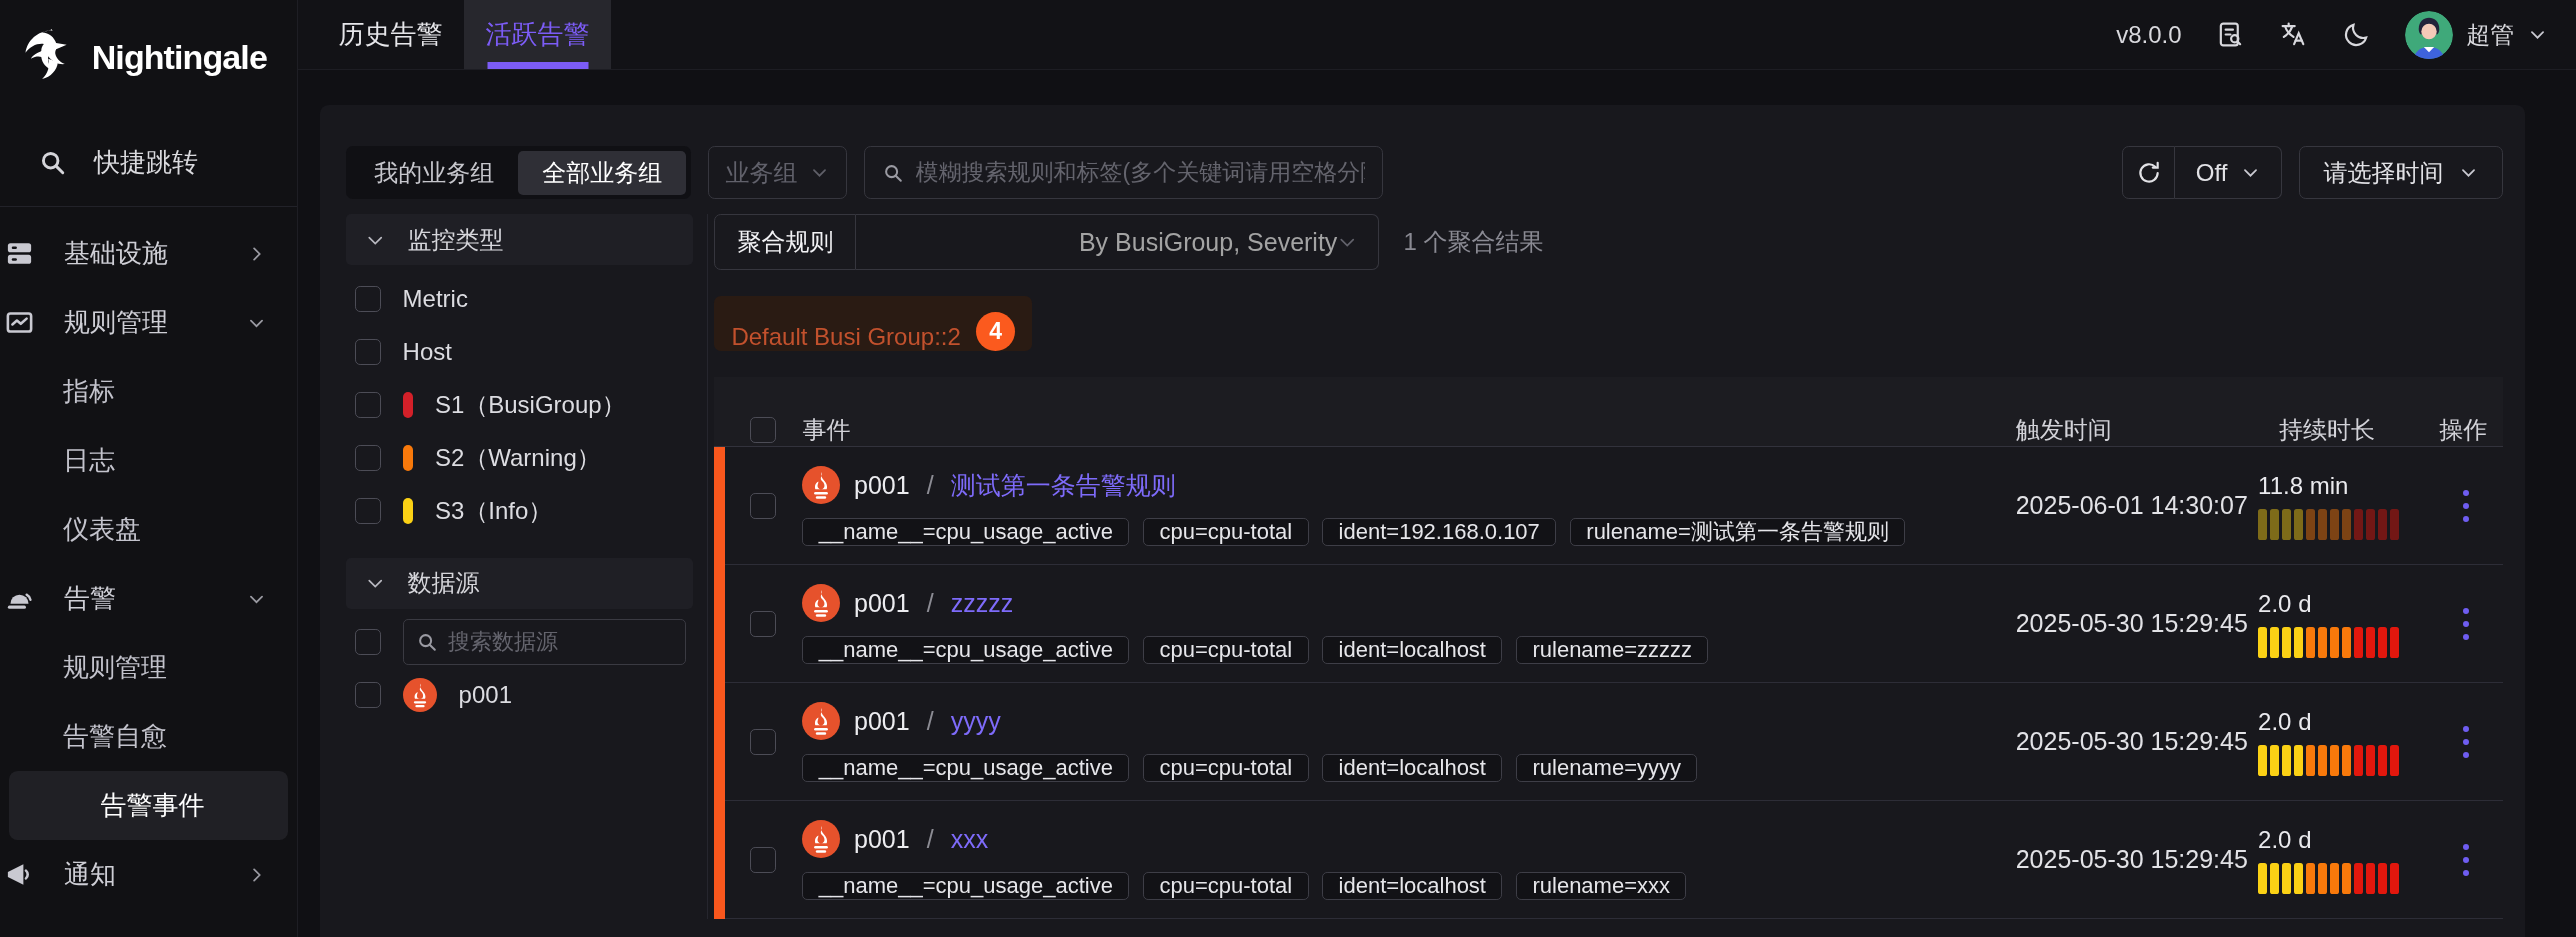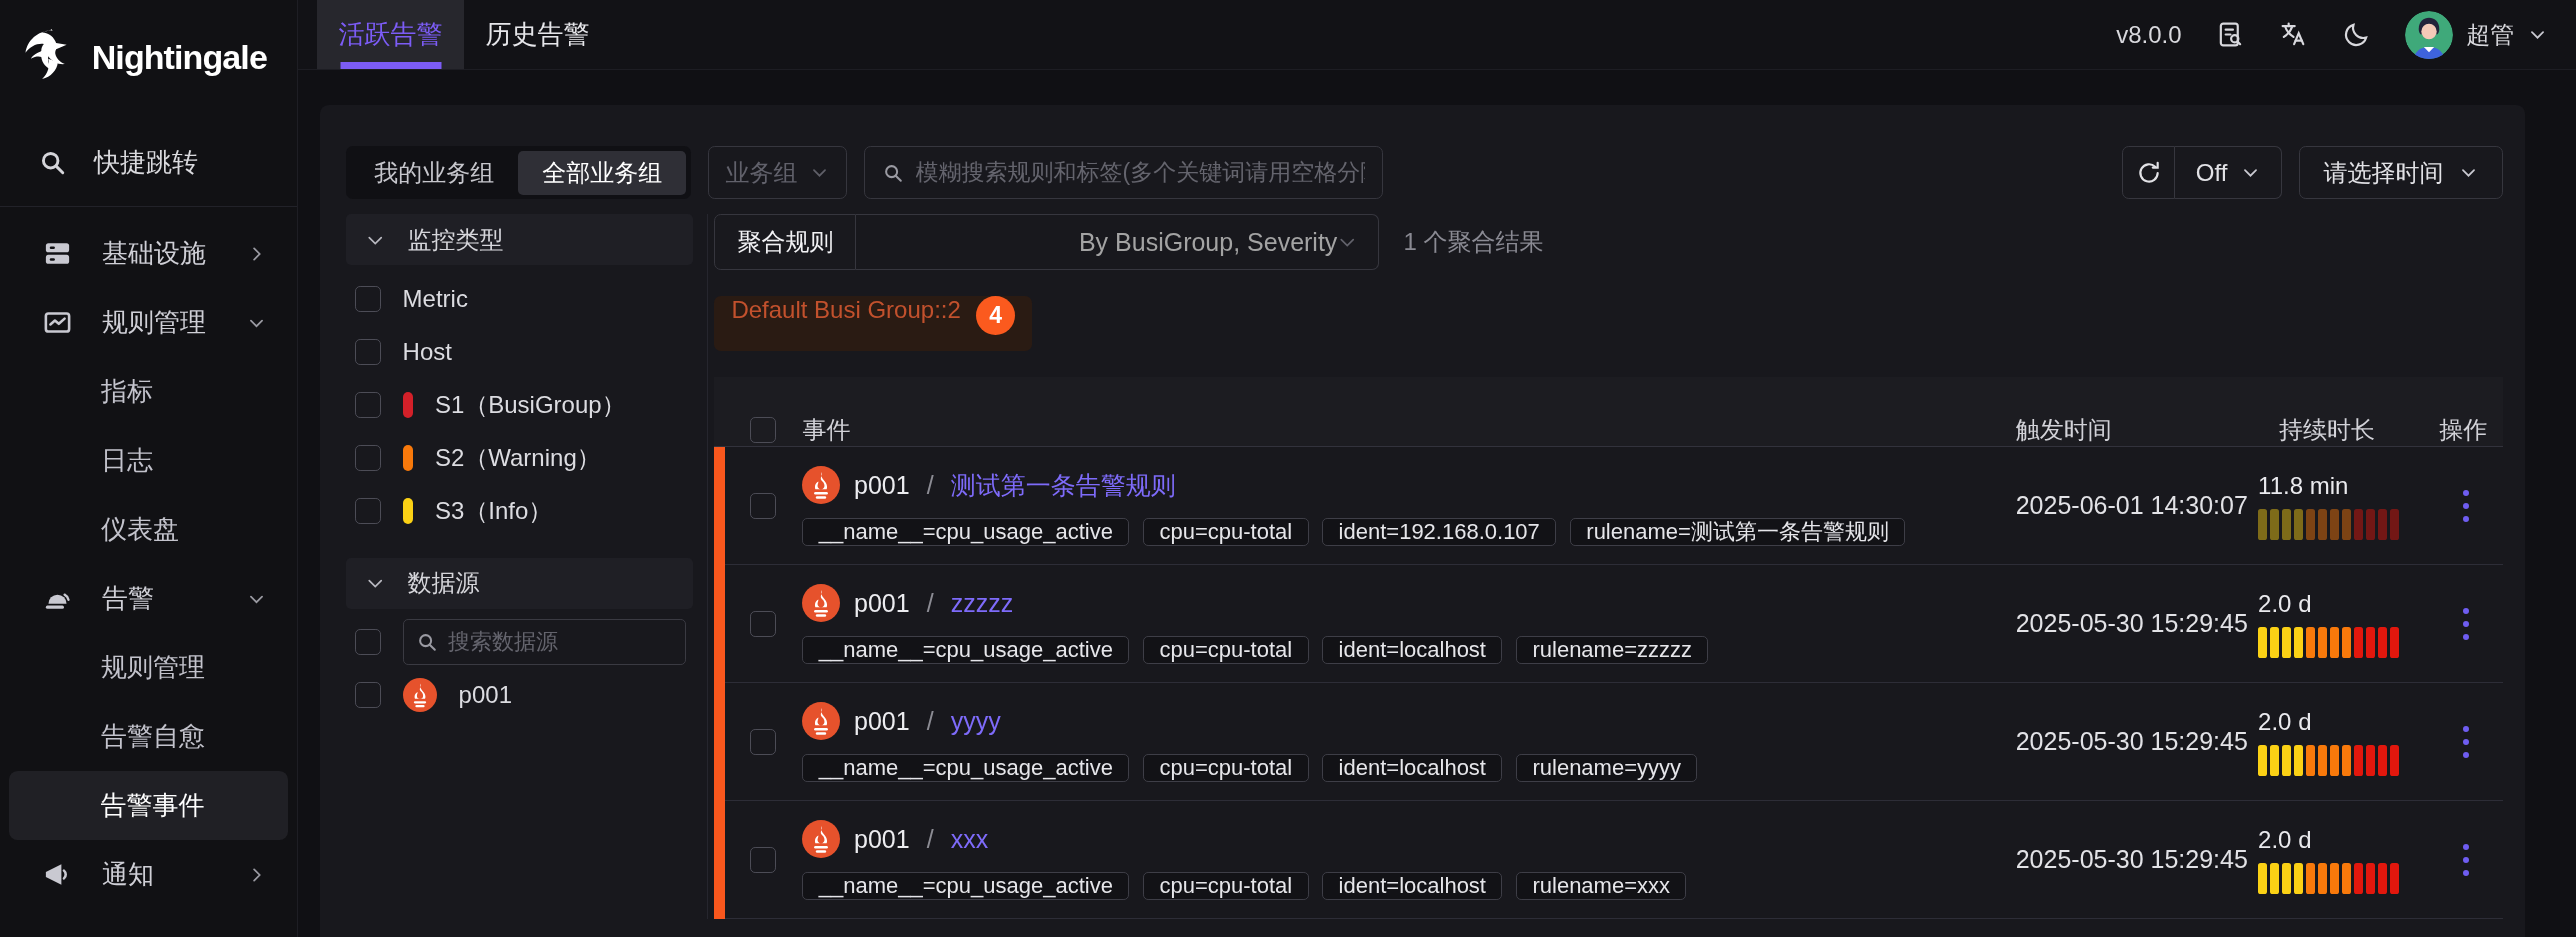--- a/index.html
+++ b/index.html
@@ -15,21 +15,21 @@
   }
   svg{display:block;}
 
   
   .sidebar{position:absolute;left:0;top:0;width:298px;height:937px;background:#111114;border-right:0.9px solid #1e1e24;z-index:3;}
   .logo-row{display:flex;align-items:center;gap:13.7px;padding:29px 0 0 22px;}
   .brand-text{font-size:34px;font-weight:700;color:#ffffff;letter-spacing:-0.9px;}
   .quick-jump{display:flex;align-items:center;gap:27px;margin:55px 0 0 38px;height:44px;color:#dadade;font-size:26px;cursor:pointer;}
   .side-divider{border-top:0.9px solid #222229;margin:22px 0 0 0;}
   .menu{padding-top:12px;}
-  .menu-item{position:relative;height:69px;display:flex;align-items:center;padding-left:38px;color:#cfcfd6;font-size:26px;cursor:pointer;}
+  .menu-item{position:relative;height:69px;display:flex;align-items:center;color:#cfcfd6;font-size:26px;cursor:pointer;}
   .menu-item .mi-icon{width:38px;display:flex;justify-content:center;}
   .menu-item .mi-label{margin-left:26px;}
   .menu-item.child .mi-label{margin-left:63px;color:#c3c3cc;}
   .menu-item.active{background:#202025;border-radius:8.6px;margin:0 8.6px;padding-left:29px;color:#ffffff;}
   .menu-item.active .mi-label{color:#ffffff;text-align:right;}
   .mi-chev{position:absolute;right:31px;top:50%;transform:translateY(-50%);color:#9a9aa2;}
 
   
   .topbar{position:absolute;left:298px;top:0;right:0;height:70px;background:#121216;border-bottom:0.9px solid #1d1d23;display:flex;align-items:stretch;z-index:2;}
   .tabs{display:flex;margin-left:19px;}
@@ -76,21 +76,21 @@
   .v-divider{width:0.9px;background:#26262e;margin-left:13.7px;flex:none;}
   .table-col{flex:1;margin-left:6.8px;min-width:0;}
 
   
   .agg-row{display:flex;align-items:center;}
   .agg-label{height:56px;padding:0 22px;border:0.9px solid var(--line2);border-radius:6.8px 0 0 6.8px;display:flex;align-items:center;color:#f2f2f5;background:#19191e;}
   .agg-select{height:56px;width:523px;border:0.9px solid var(--line2);border-left:none;border-radius:0 6.8px 6.8px 0;display:flex;align-items:center;justify-content:flex-end;padding:0 20.5px;color:#a3a3a3;font-size:25px;cursor:pointer;}
   .agg-result{margin-left:24px;color:var(--muted);}
 
   
-  .group-tag{margin-top:26px;display:inline-flex;align-items:flex-start;height:55px;background:#2a1b13;border-radius:6.8px;padding:0 17px;gap:15.4px;cursor:pointer;}
+  .group-tag{margin-top:26px;display:inline-flex;align-items:flex-end;height:55px;background:#2a1b13;border-radius:6.8px;padding:0 17px;gap:15.4px;cursor:pointer;}
   .gt-text{color:#c2512d;}
   .gt-badge{min-width:39px;height:39px;border-radius:50%;background:var(--badge);color:#fff;font-size:23px;font-weight:bold;display:flex;align-items:center;justify-content:center;}
 
   
   .etable{margin-top:26px;}
   .thead{display:flex;align-items:flex-end;height:70px;background:#1c1c21;border-bottom:0.9px solid #32323c;color:#d2d2d8;}
   .hc{position:relative;display:flex;align-items:center;}
   .hc + .hc::before{content:"";position:absolute;left:0;top:18px;bottom:18px;width:0.9px;background:#2e2e38;}
   .h-event{flex:1;gap:26px;padding-left:36px;}
   .h-time{width:251px;flex:none;padding-left:13.7px;}
@@ -218,22 +218,22 @@
           <svg width="19" height="19" viewBox="0 0 24 24" fill="none" stroke="#9a9aa2" stroke-width="2.2" stroke-linecap="round">
             <polyline points="9,5 16,12 9,19"></polyline>
           </svg>
         </span>
       </div>
     </div>
 </div>
 
 <div class="topbar">
   <div class="tabs" id="tabs">
+      <div class="tab">历史告警</div>
       <div class="tab active">活跃告警</div>
-      <div class="tab">历史告警</div>
     </div>
   <div class="topbar-right">
     <span class="version">v8.0.0</span>
     <span class="tb-icon">
       <svg width="29" height="29" viewBox="0 0 24 24" fill="none" stroke="currentColor" stroke-width="1.8" stroke-linecap="round">
         <rect x="4" y="3" width="14" height="18" rx="2"></rect>
           <line x1="8" y1="8" x2="14" y2="8"></line>
           <line x1="8" y1="12" x2="12" y2="12"></line>
         <circle cx="15.5" cy="15.5" r="3"></circle>
           <line x1="17.8" y1="17.8" x2="20" y2="20"></line>

